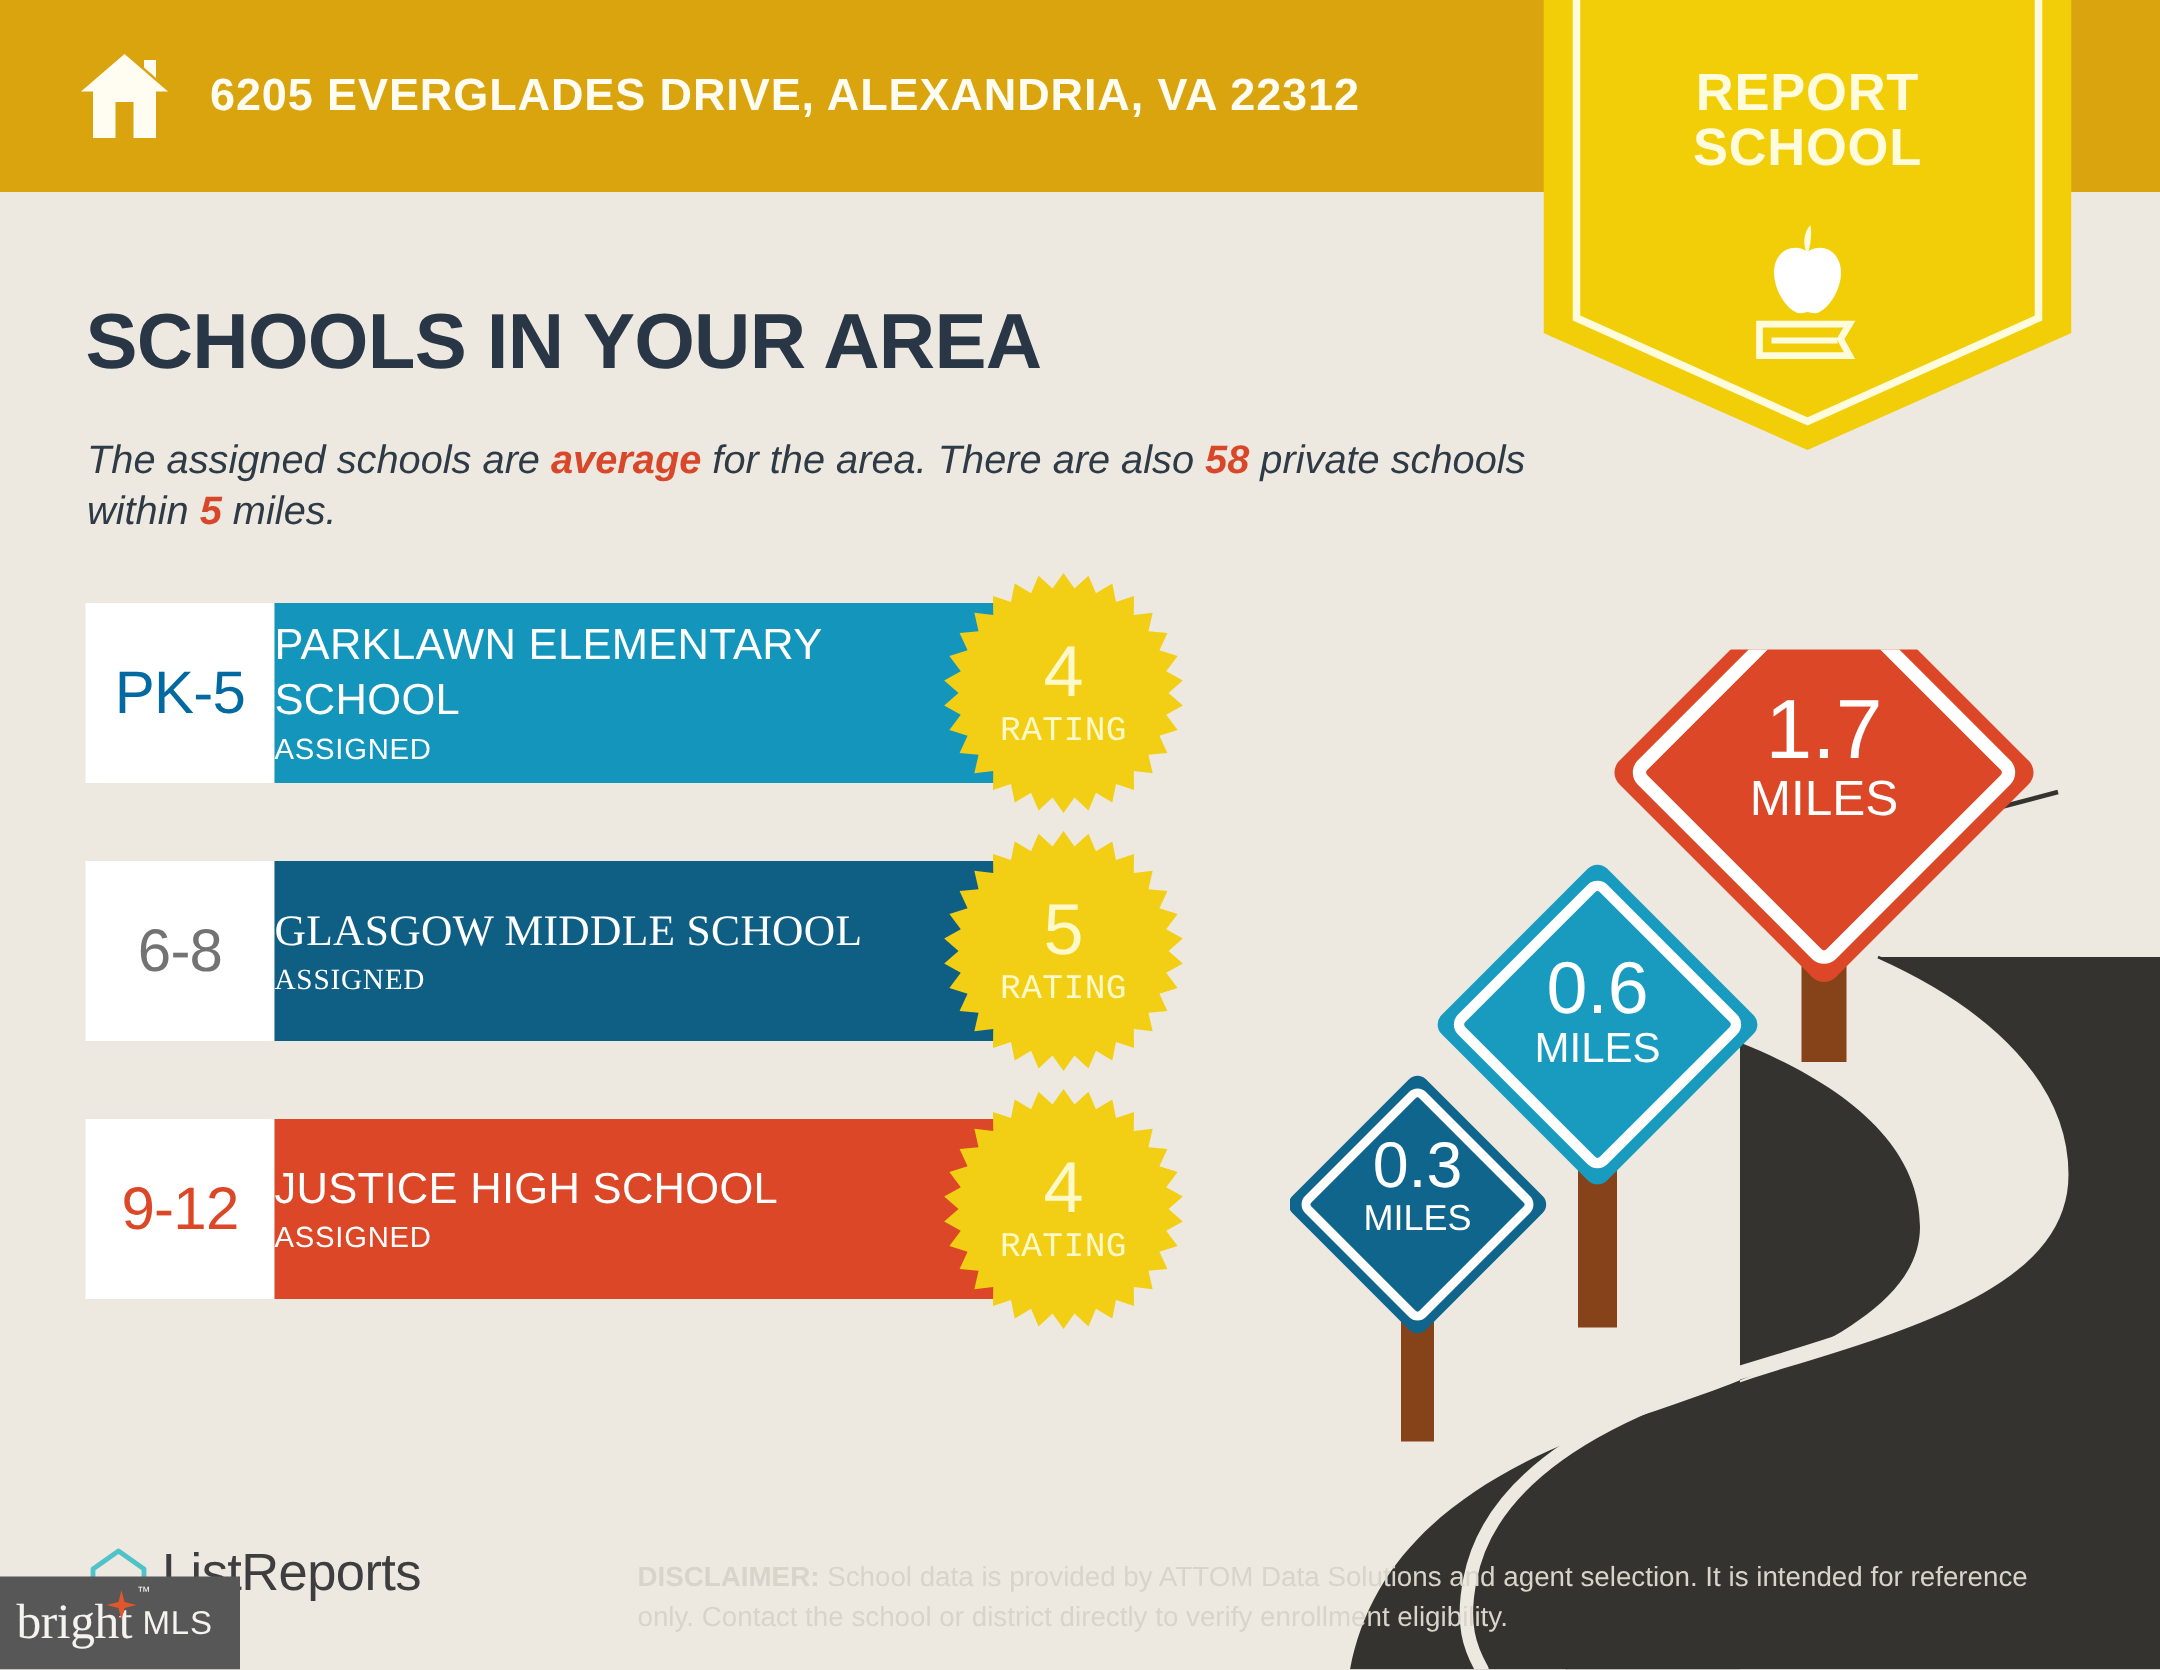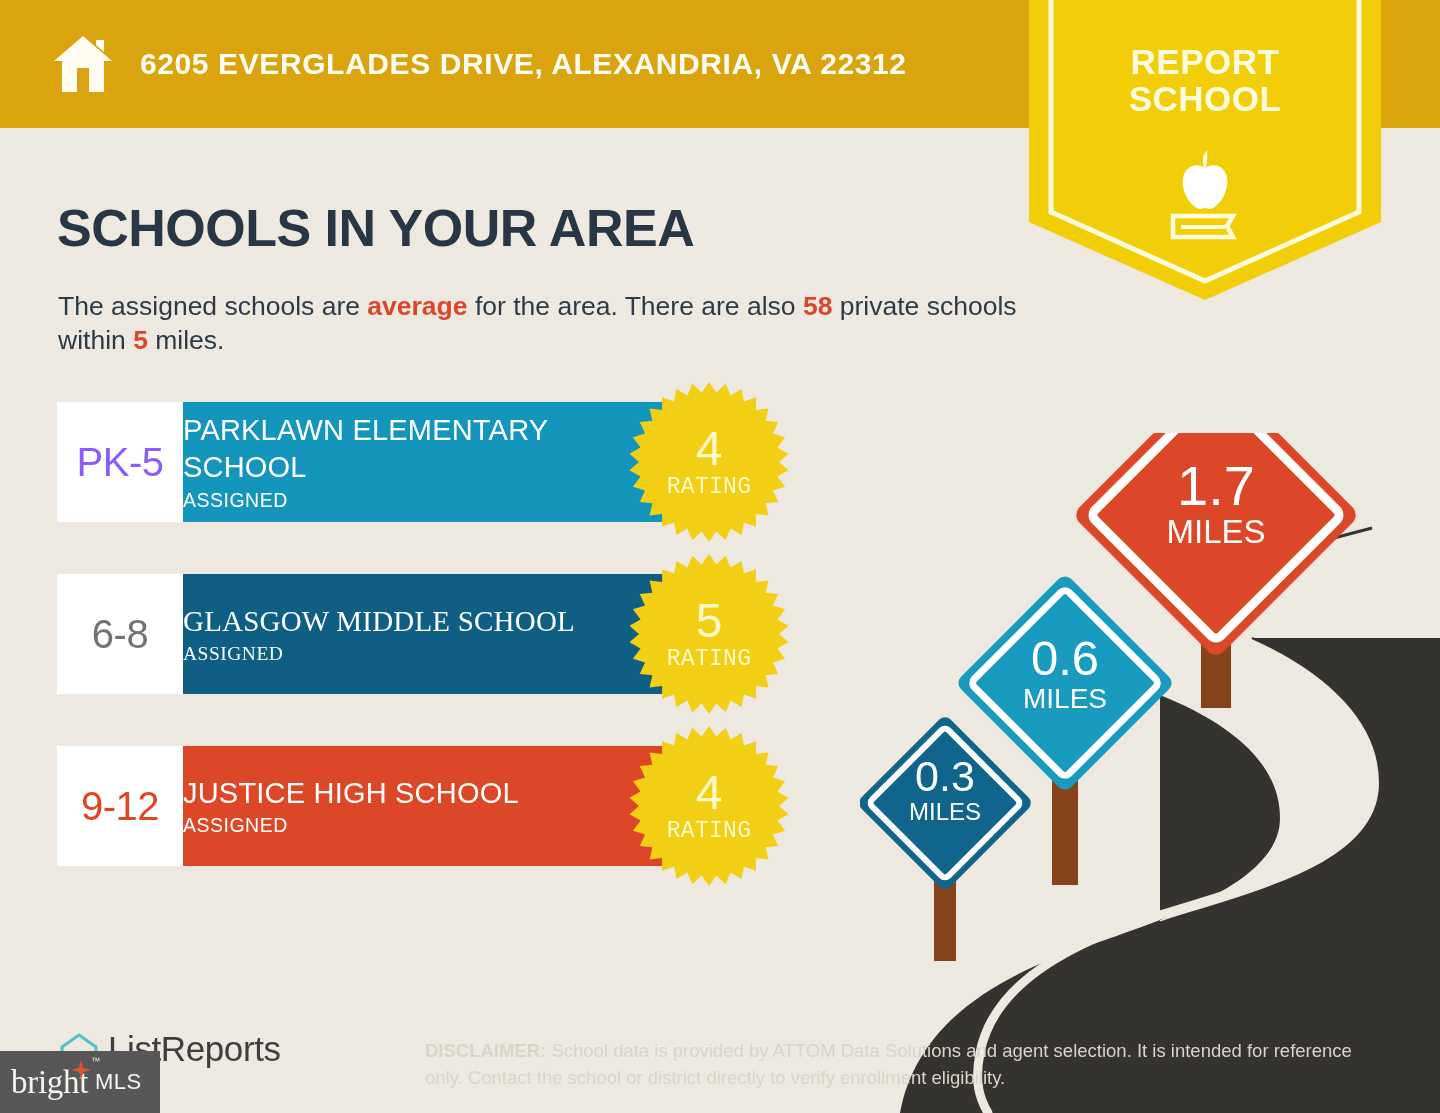--- a/index.html
+++ b/index.html
@@ -83,20 +83,21 @@
     line-height: 1;
   }
   .subtitle {
     position: absolute;
     left: 58px;
     top: 262px;
     width: 960px;
     font-size: 26.5px;
     color: #2E3B46;
     line-height: 1.32;
+    font-style: italic;
   }
   .subtitle b { color: #D8472A; font-weight: bold; }
 
   
   .rows {
     position: absolute;
     left: 57px;
     top: 402px;
     width: 760px;
   }
@@ -293,21 +294,21 @@
 </div>
 
 <h1 class="title">SCHOOLS IN YOUR AREA</h1>
 <p class="subtitle">
   <span>The assigned schools are </span><b>average</b><span> for the area. There are also </span><b>58</b><span> private schools within </span><b>5</b><span> miles.</span>
 </p>
 
 <div class="rows" id="school-rows">
     <div class="row">
       <div class="grade-box">
-        <span class="grade-text" style="color: #8b5cf6;">PK-5</span>
+        <span class="grade-text" style="color: #0369a1;">PK-5</span>
       </div>
       <div class="bar" style="background: rgb(20, 149, 188); width: 480px;">
         <div class="bar-name">PARKLAWN ELEMENTARY SCHOOL</div>
         <div class="bar-assigned">ASSIGNED</div>
       </div>
       <div class="starburst" style="left: 572px;"><svg width="160" height="160" viewBox="0 0 160 160">
           <path d="M80.00 0.00 L87.32 10.38 L96.63 1.75 L101.63 13.43 L112.54 6.92 L115.00 19.38 L127.02 15.28 L126.84 27.98 L139.45 26.47 L136.63 38.86 L149.28 40.00 L143.95 51.53 L156.08 55.28 L148.47 65.45 L159.56 71.64 L150.00 80.00 L159.56 88.36 L148.47 94.55 L156.08 104.72 L143.95 108.47 L149.28 120.00 L136.63 121.14 L139.45 133.53 L126.84 132.02 L127.02 144.72 L115.00 140.62 L112.54 153.08 L101.63 146.57 L96.63 158.25 L87.32 149.62 L80.00 160.00 L72.68 149.62 L63.37 158.25 L58.37 146.57 L47.46 153.08 L45.00 140.62 L32.98 144.72 L33.16 132.02 L20.55 133.53 L23.37 121.14 L10.72 120.00 L16.05 108.47 L3.92 104.72 L11.53 94.55 L0.44 88.36 L10.00 80.00 L0.44 71.64 L11.53 65.45 L3.92 55.28 L16.05 51.53 L10.72 40.00 L23.37 38.86 L20.55 26.47 L33.16 27.98 L32.98 15.28 L45.00 19.38 L47.46 6.92 L58.37 13.43 L63.37 1.75 L72.68 10.38 Z" fill="#F2CE14"></path>
         </svg><div class="star-label">
           <div class="star-num">4</div>
           <div class="star-word">RATING</div>

